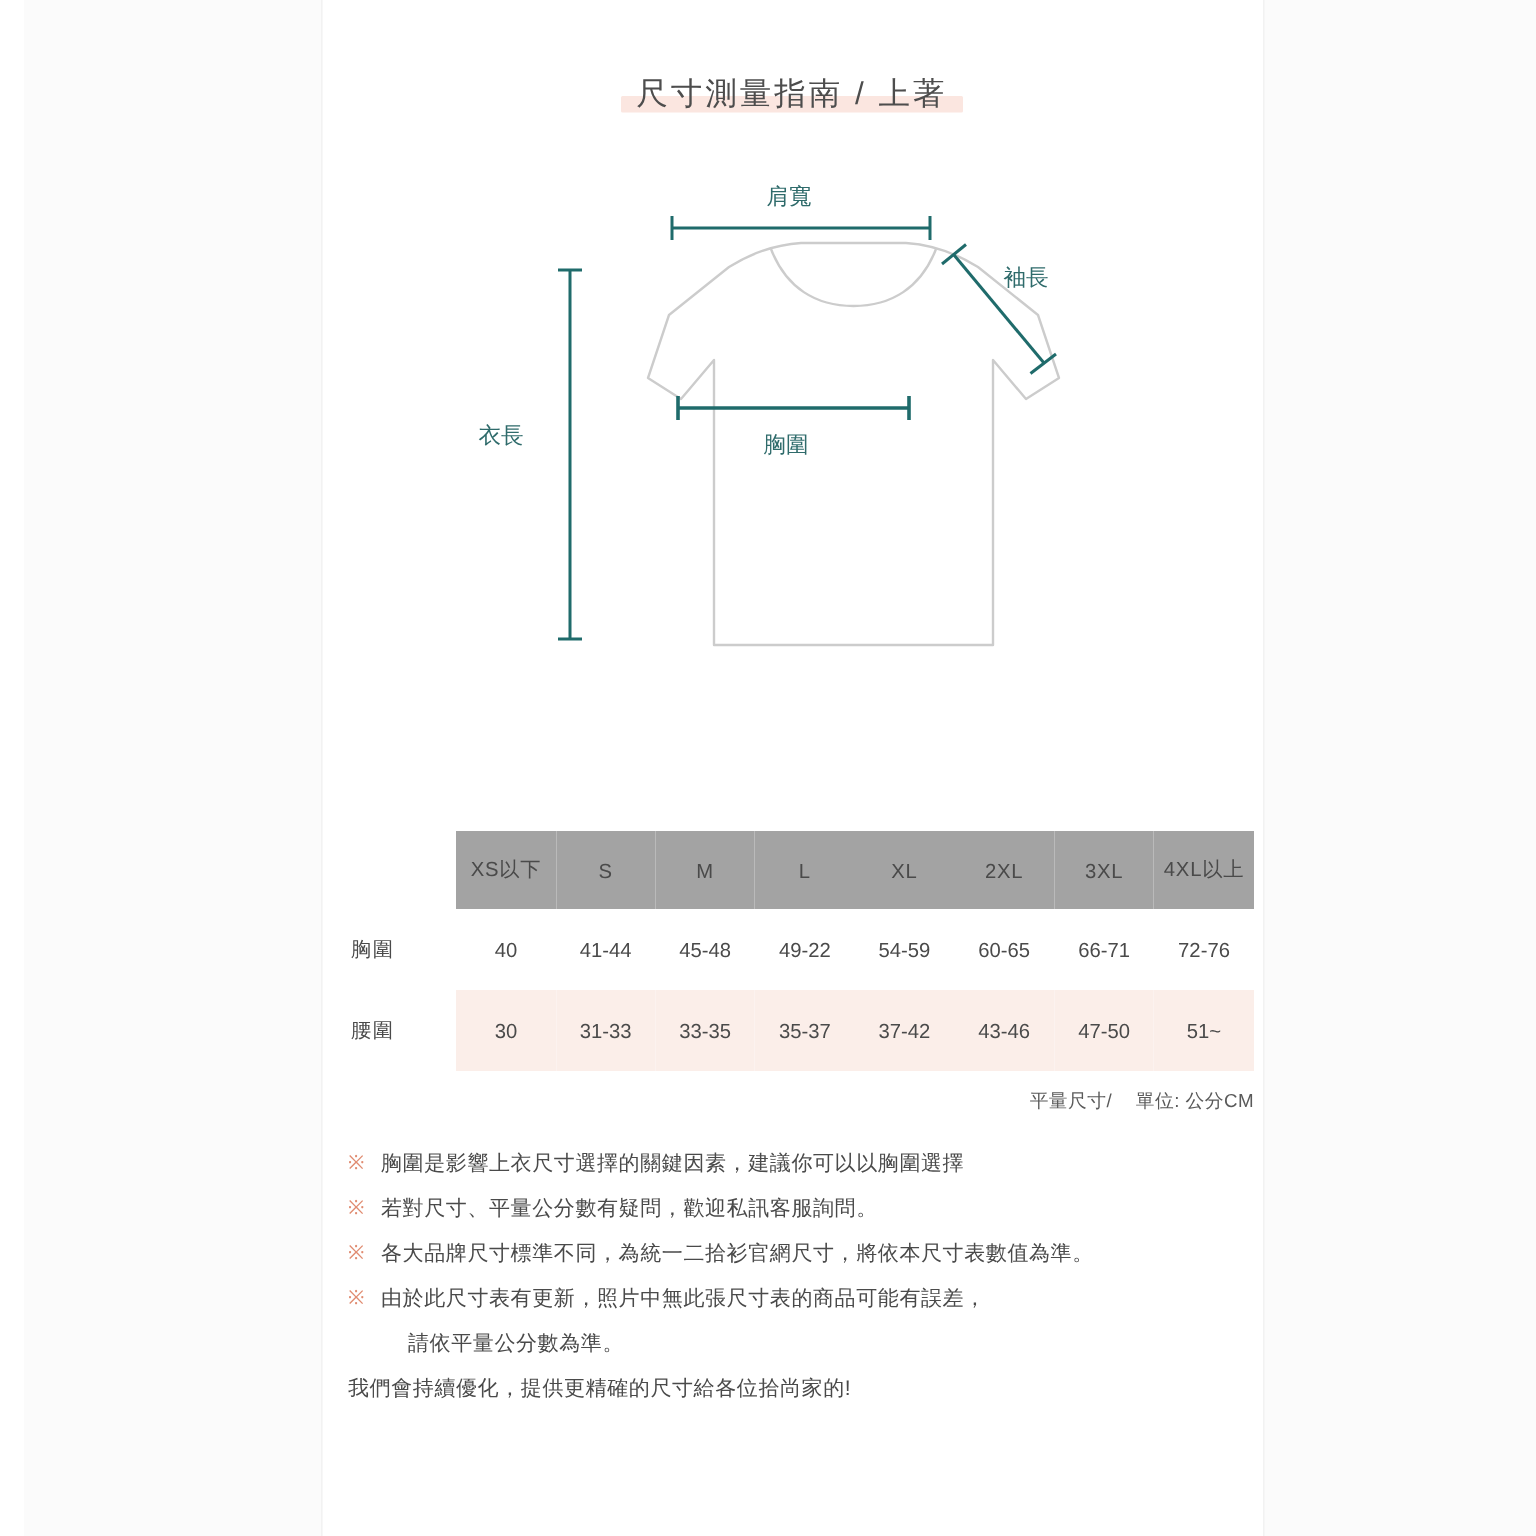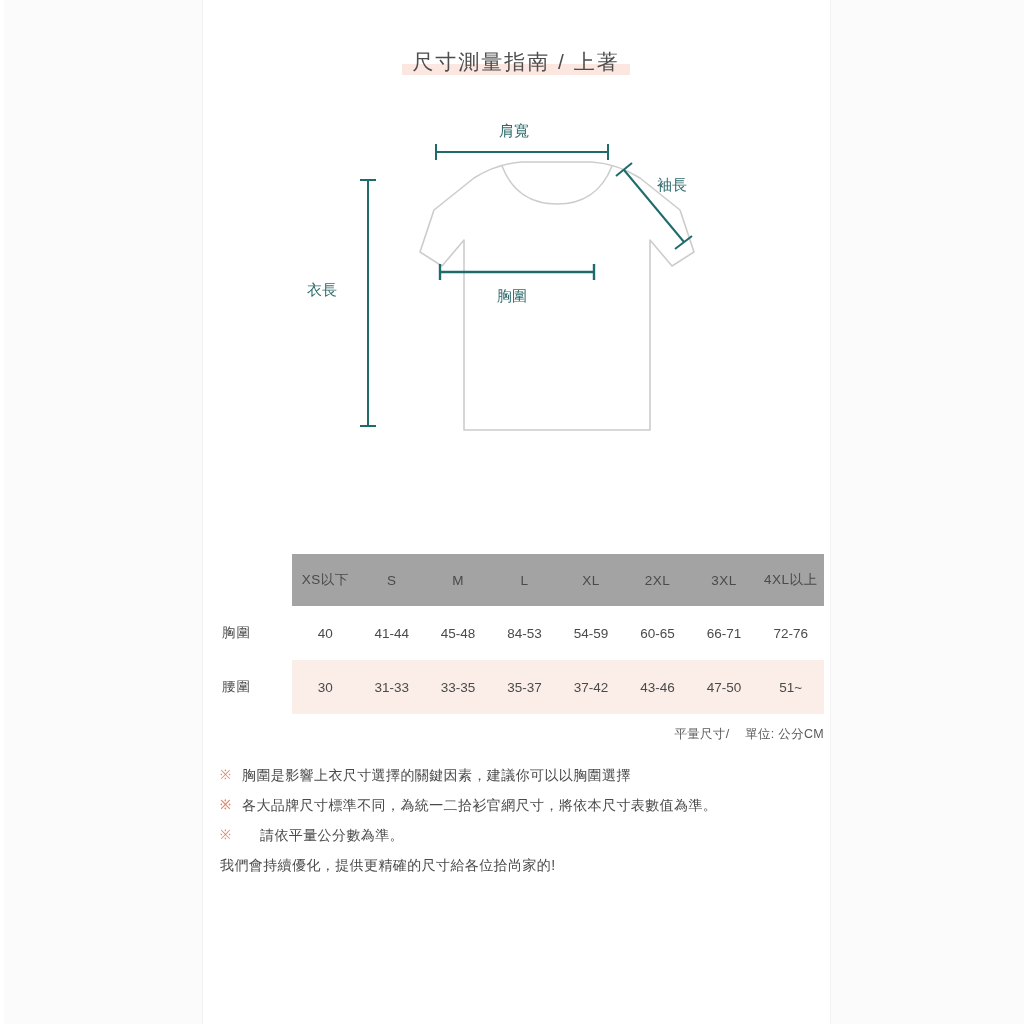--- a/index.html
+++ b/index.html
@@ -10,21 +10,21 @@
   body {
     width: 1024px;
     height: 1024px;
     font-family: "Liberation Sans", sans-serif;
     color: #4a4a4a;
     position: relative;
     overflow: hidden;
   }
   .page {
     position: absolute;
-    left: 4px; top: 0;
+    left: 16px; top: 0;
     width: 816px;
     height: 1024px;
     background: #ffffff;
     padding-left: 44px;
   }
   
   .side-band {
     position: absolute;
     top: 0;
     width: 198px;
@@ -225,21 +225,21 @@
         <td class="c">XL</td>
         <td class="c">2XL</td>
         <td class="c">3XL</td>
         <td class="c">4XL以上</td>
       </tr>
       <tr>
         <td class="rowlabel">胸圍</td>
         <td class="c">40</td>
         <td class="c">41-44</td>
         <td class="c">45-48</td>
-        <td class="c">84-53</td>
+        <td class="c">49-22</td>
         <td class="c">54-59</td>
         <td class="c">60-65</td>
         <td class="c">66-71</td>
         <td class="c">72-76</td>
       </tr>
       <tr class="row-alt">
         <td class="rowlabel">腰圍</td>
         <td class="c">30</td>
         <td class="c">31-33</td>
         <td class="c">33-35</td>
@@ -257,25 +257,27 @@
     <span>單位: 公分CM</span>
   </div>
 
   <div class="notes">
     <div class="note-line">
       <span class="mark">※</span>
       <span>胸圍是影響上衣尺寸選擇的關鍵因素，建議你可以以胸圍選擇</span>
     </div>
     <div class="note-line">
       <span class="mark">※</span>
+      <span>若對尺寸、平量公分數有疑問，歡迎私訊客服詢問。</span>
     </div>
     <div class="note-line">
       <span class="mark">※</span>
       <span>各大品牌尺寸標準不同，為統一二拾衫官網尺寸，將依本尺寸表數值為準。</span>
     </div>
     <div class="note-line">
       <span class="mark">※</span>
+      <span>由於此尺寸表有更新，照片中無此張尺寸表的商品可能有誤差，</span>
     </div>
     <div class="note-line indent">請依平量公分數為準。</div>
     <div class="note-line plain">我們會持續優化，提供更精確的尺寸給各位拾尚家的!</div>
   </div>
 
 </div>
 
 </body></html>

